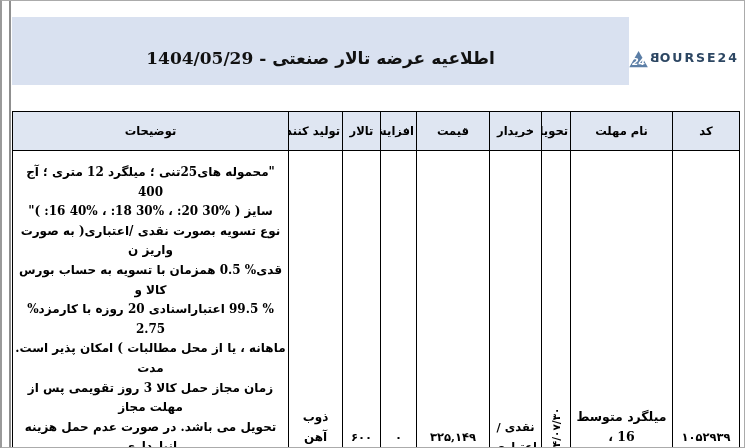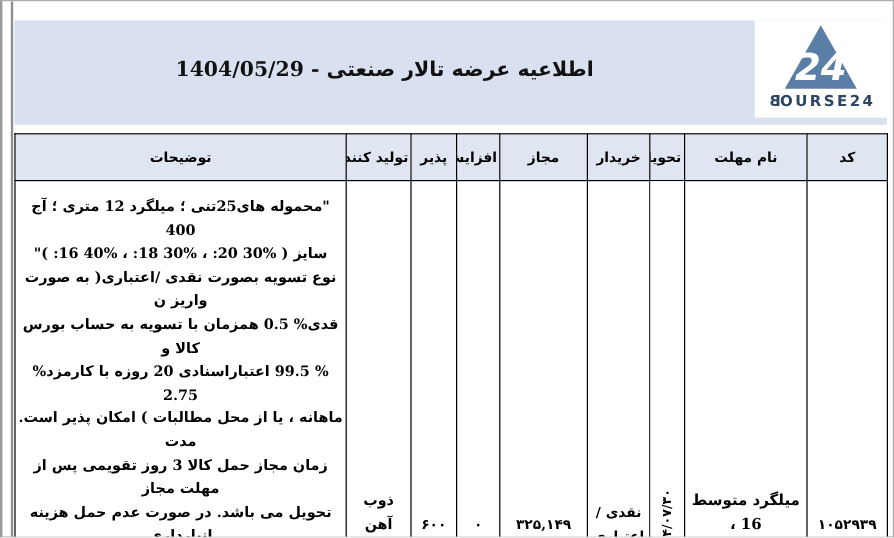--- a/index.html
+++ b/index.html
@@ -3,26 +3,26 @@
 <meta charset="utf-8">
 <style>
   html,body{margin:0;padding:0;background:#fff;}
   .page{
     position:relative; width:745px; height:448px; background:#ffffff;
     border:1px solid #ababab; border-left:2px solid #9a9a9a; box-sizing:border-box;
     font-family:"DejaVu Serif","DejaVu Sans",serif; overflow:hidden;
   }
   .left-rule{position:absolute; left:7px; top:0; width:2px; height:448px; background:#8f8f8f;}
   
-  .band{position:absolute; left:10px; top:16px; width:727px; height:87px; background:#d9e1f0;}
+  .band{position:absolute; left:10px; top:16px; width:727px; height:68px; background:#d9e1f0;}
   .title-wrap{position:absolute; left:0; top:0; width:617px; height:81px;
     display:flex; align-items:center; justify-content:center;}
   .title{font-size:17px; font-weight:bold; color:#111; direction:rtl; white-space:nowrap;}
   .logo-box{position:absolute; right:0; top:0; width:110px; height:81px; background:#ffffff;
-    display:flex; flex-direction:column; align-items:center; justify-content:flex-start;}
+    display:flex; flex-direction:row; align-items:center; justify-content:flex-start;}
   .logo-tri{margin-top:3px;}
   .logo-text{font-family:"DejaVu Sans",sans-serif; font-size:12.5px; font-weight:600;
     color:#2d4763; letter-spacing:2px; line-height:1; margin-top:1px; white-space:nowrap;}
   .logo-text .rb{display:inline-block; transform:scaleX(-1);}
   
   table.offer{
     position:absolute; left:10px; top:110px; width:727px;
     border-collapse:collapse; table-layout:fixed; direction:rtl;
     font-family:"DejaVu Serif","DejaVu Sans",serif;
   }
@@ -71,23 +71,23 @@
       <col style="width:38px">
         <col style="width:54px">
         <col style="width:276px">
     </colgroup>
     <thead>
       <tr>
         <th>کد</th>
         <th>نام مهلت</th>
         <th>تحویل</th>
         <th>خریدار</th>
-        <th>مجاز</th>
+        <th>قیمت</th>
         <th>افزایش</th>
-        <th>پذیر</th>
+        <th>تالار</th>
         <th>تولید کننده</th>
         <th>توضیحات</th>
       </tr>
     </thead>
     <tbody>
       <tr>
         <td class="cell-code">۱۰۵۲۹۳۹</td>
         <td class="cell-name">میلگرد متوسط 16 ،
 ، 1820</td>
         <td class="cell-delivery">

